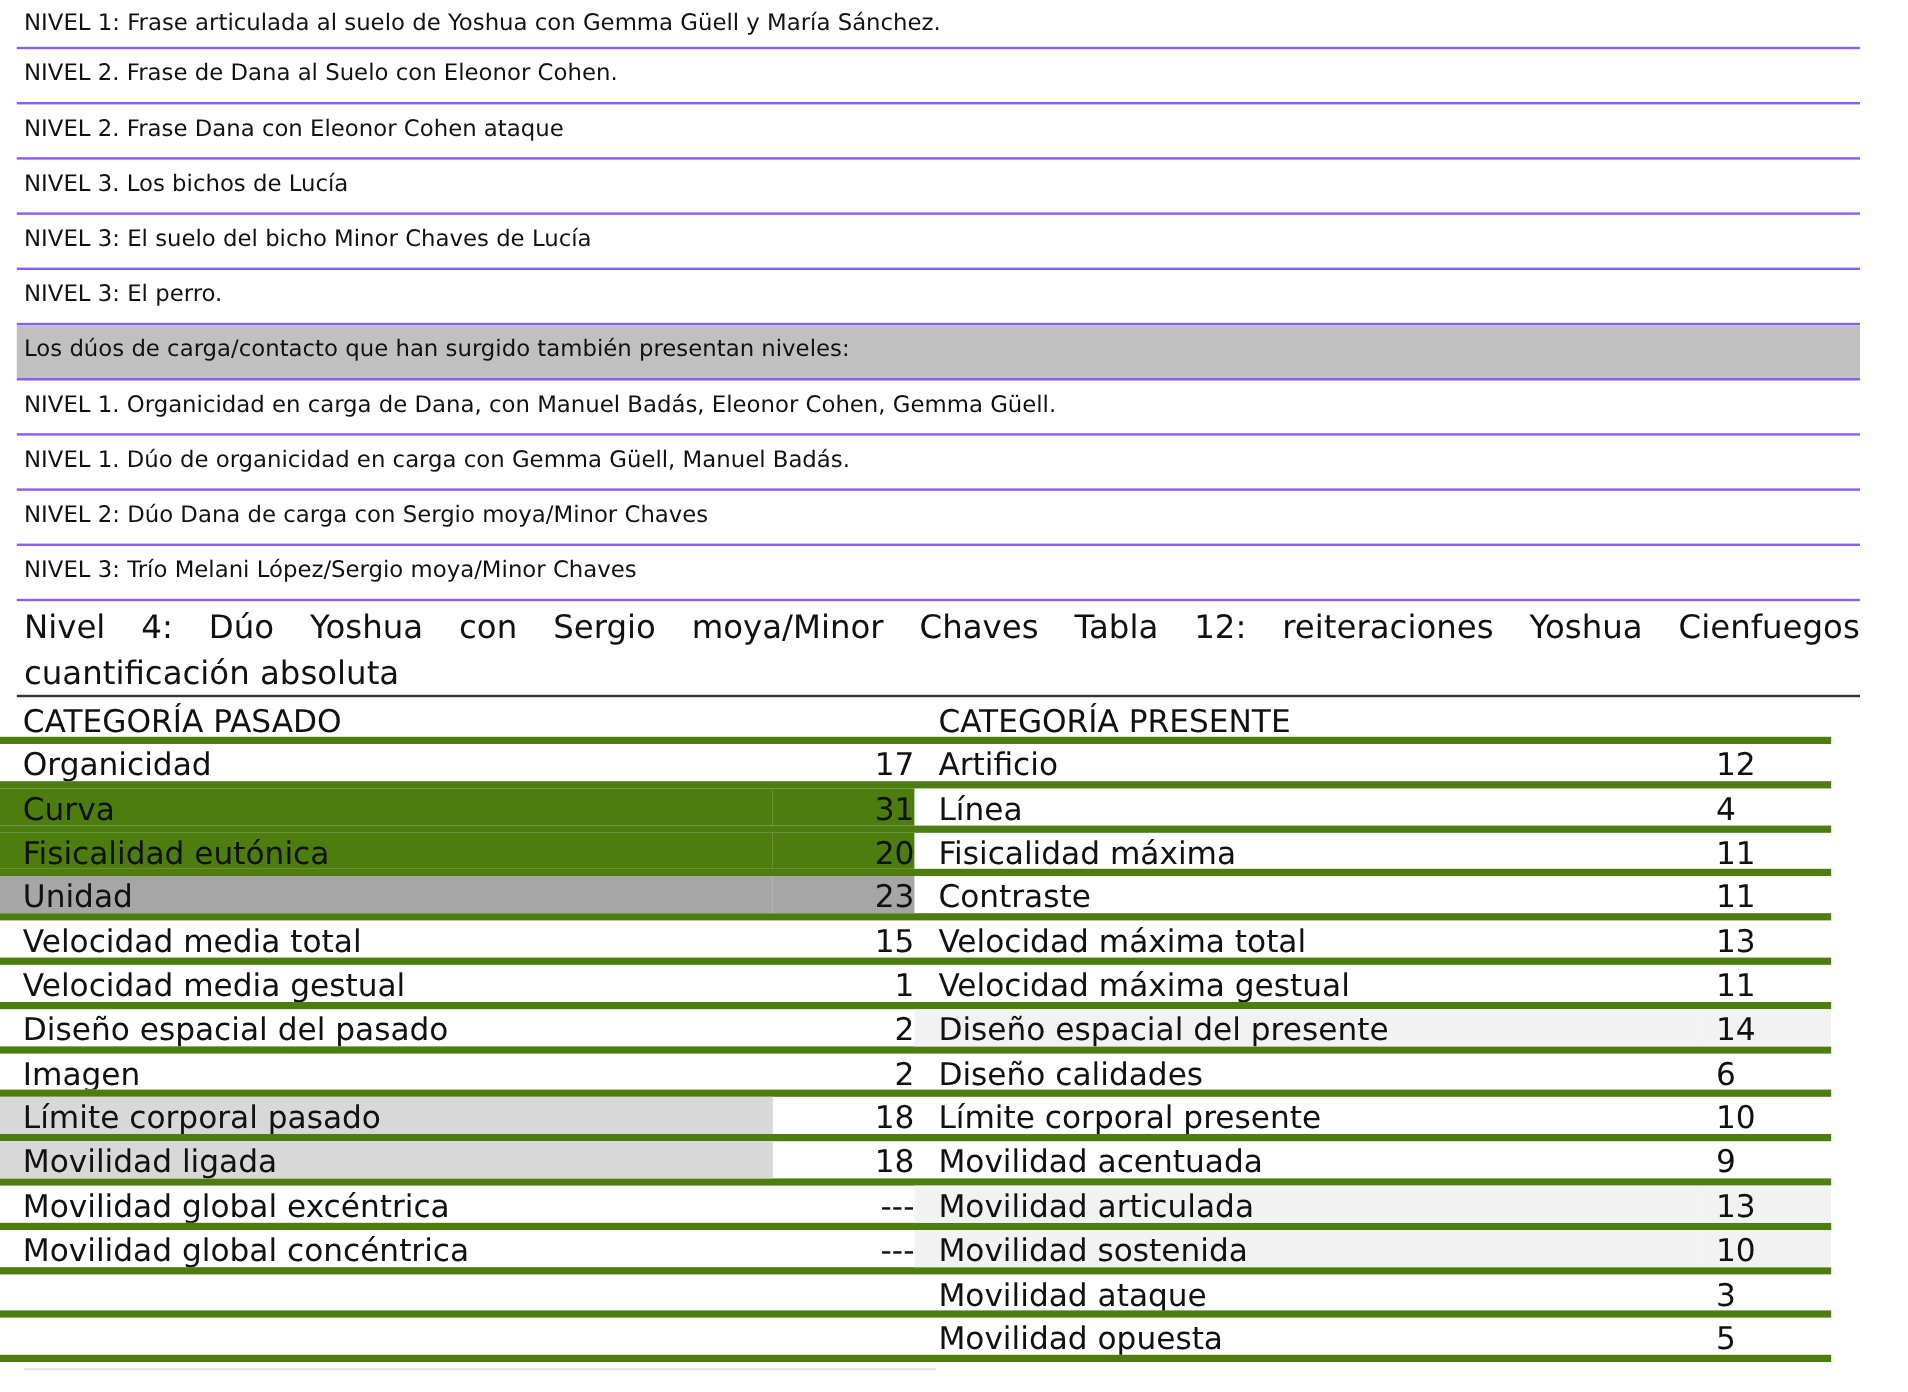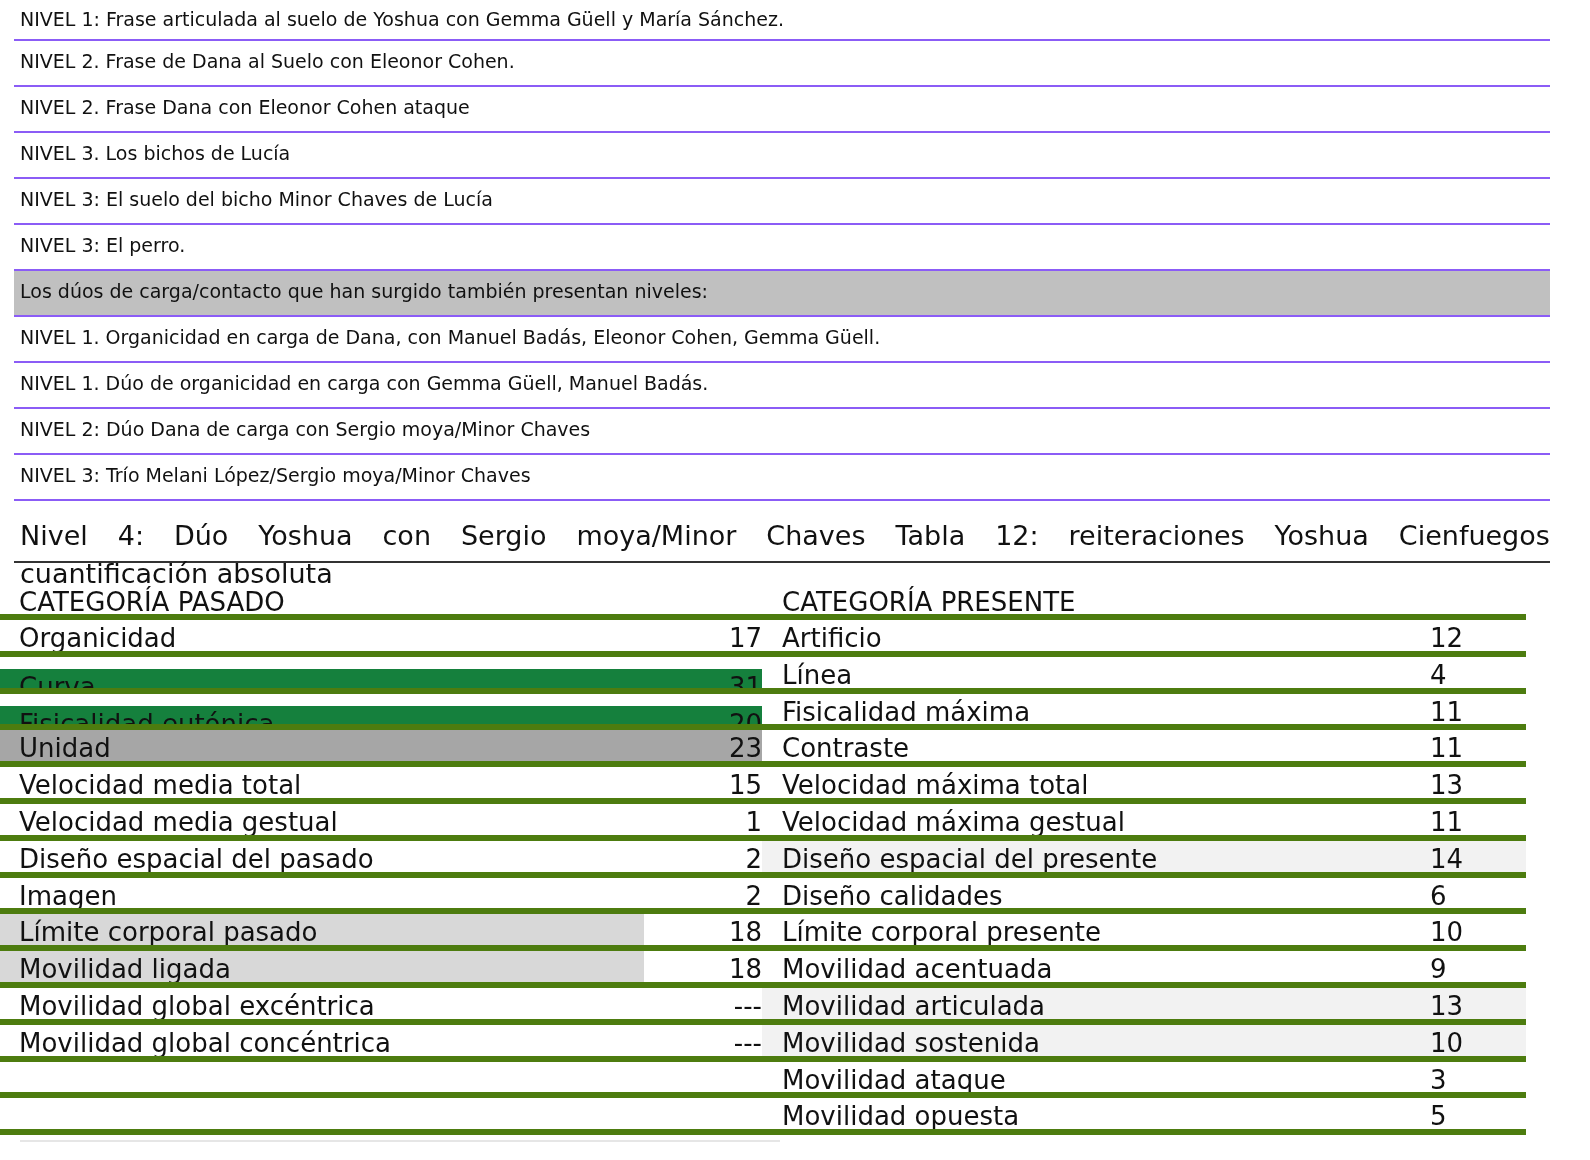--- a/index.html
+++ b/index.html
@@ -11,35 +11,35 @@
   .top-list { position: absolute; left: 14px; top: 0; width: 1536px; }
   .line-row {
     height: 46px; box-sizing: border-box;
     border-bottom: 2px solid #8b5cf6;
     font-size: 19px; line-height: 40px; padding-left: 6px;
     white-space: nowrap; overflow: hidden;
   }
   .line-row.first { height: 41px; line-height: 38px; }
   .line-row.shaded { background: #c0c0c0; }
   .para {
-    font-size: 27px; line-height: 38px; padding-left: 6px; padding-top: 16px;
-    text-align: justify; text-align-last: left; height: 62px; box-sizing: border-box;
+    font-size: 27px; line-height: 38px; padding-left: 6px; padding-top: 4px;
+    text-align: justify; text-align-last: left; height: 80px; box-sizing: border-box;
     border-bottom: 2px solid #333;
   }
   .para .just { display: flex; justify-content: space-between; white-space: nowrap; }
 
   .tbl { position: absolute; left: 0; top: 584px; width: 1526px; }
   .trow { display: flex; height: 36.8px; box-sizing: border-box; border-bottom: 6px solid #4d7c0f; }
   .trow.head { height: 36px; }
   .cell { font-size: 26px; line-height: 36px; white-space: nowrap; overflow: hidden; box-sizing: border-box; }
   .c1 { width: 644px; padding-left: 19px; }
   .c2 { width: 118px; padding-left: 20px; text-align: right; }
   .c3 { width: 654px; padding-left: 20px; }
   .c4 { width: 110px; padding-left: 14px; }
-  .g1 { background: #15803d; margin-top: 12px; }
+  .g1 { background: #4d7c0f; }
   .g2 { background: #a6a6a6; }
   .g3 { background: #d8d8d8; }
   .g4 { background: #f2f2f2; }
   .bottom-rule { position: absolute; left: 20px; top: 1140px; width: 760px; height: 2px; background: #e6e6e6; }
 </style>
 </head>
 <body>
 
 <div class="top-list">
   <div class="line-row first">NIVEL 1: Frase articulada al suelo de Yoshua con Gemma Güell y María Sánchez.</div>

